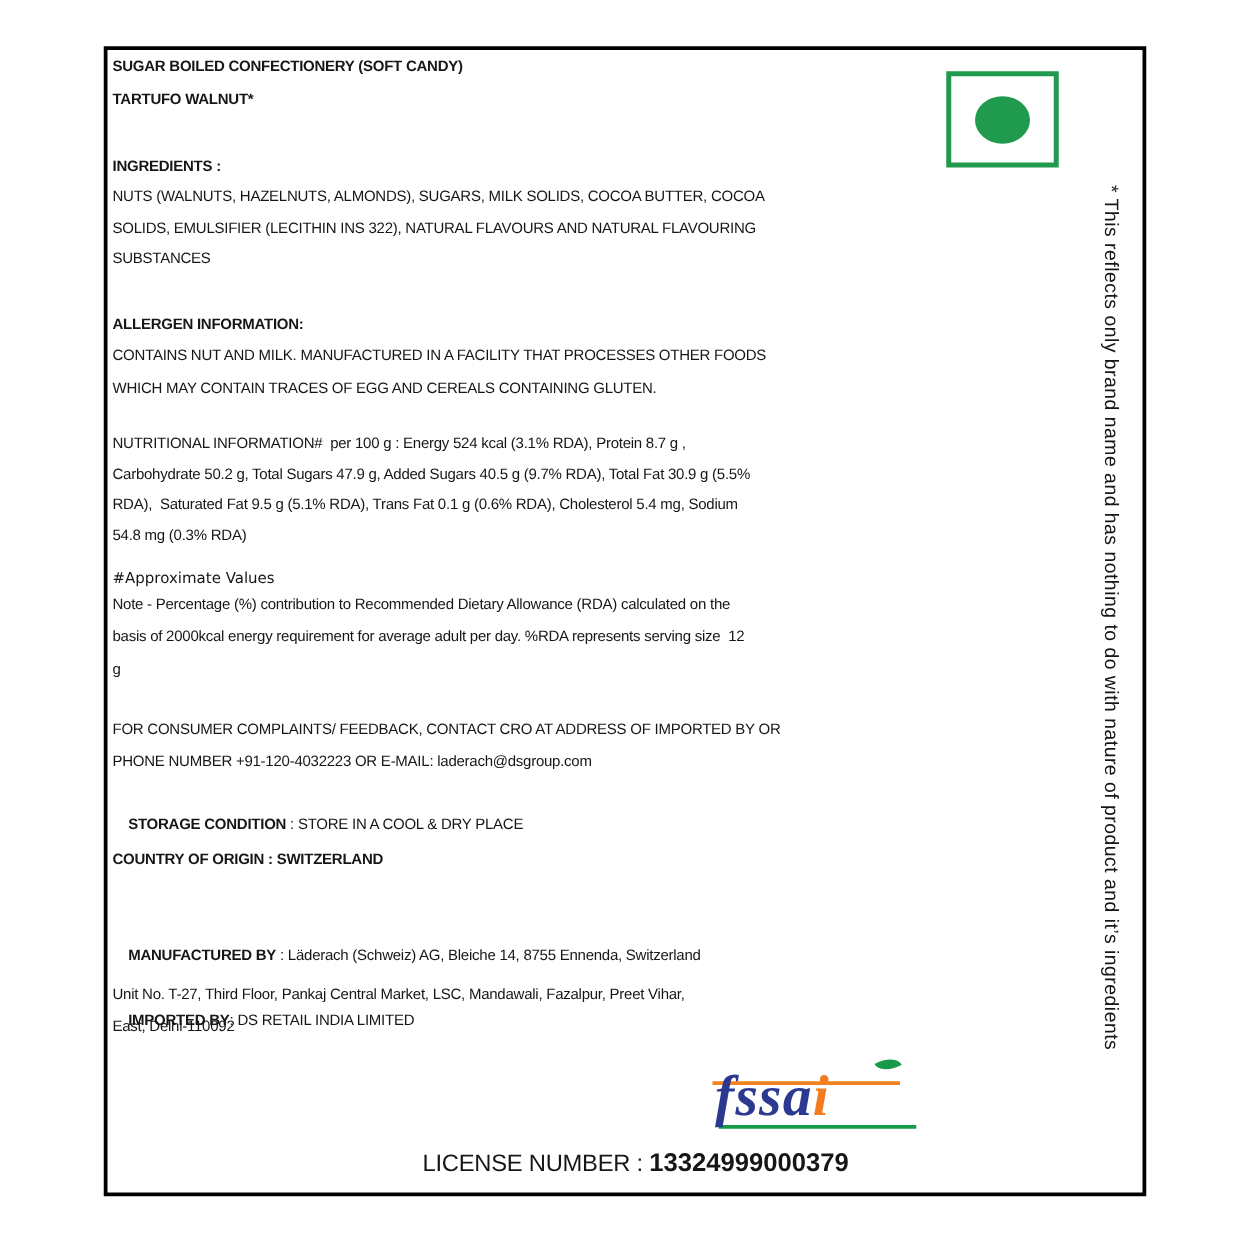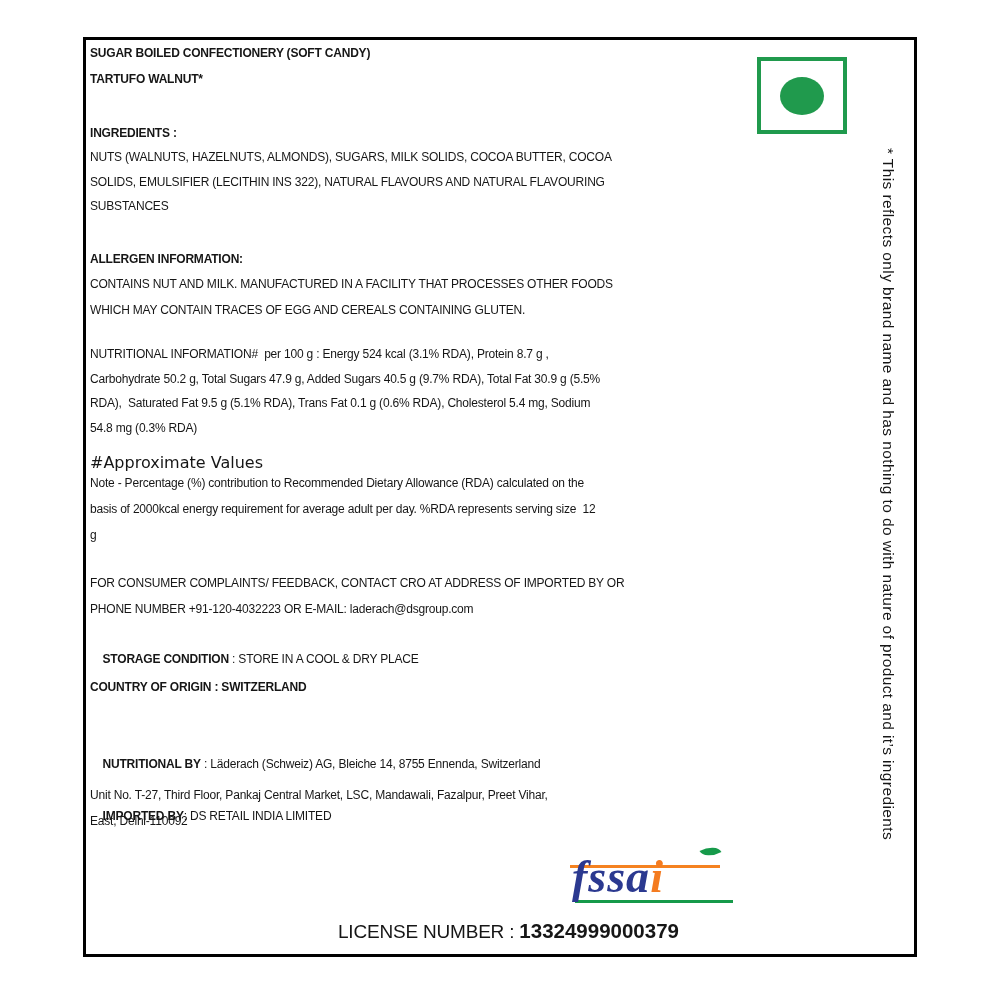--- a/index.html
+++ b/index.html
@@ -10,21 +10,21 @@
   .tb{position:absolute;left:90px;width:778px;font-size:12px;line-height:25px;
       letter-spacing:-0.2px;white-space:pre-wrap;}
   .b{font-weight:bold;}
   #title1{top:41px;font-weight:bold;}
   #title2{top:67px;font-weight:bold;}
   #ing-h{top:121px;font-weight:bold;}
   #ing-b{top:145px;line-height:24.5px;}
   #alg-h{top:247px;font-weight:bold;}
   #alg-b{top:271px;line-height:26px;}
   #nut{top:342px;line-height:24.5px;}
-  #approx{top:450px;font-family:"DejaVu Sans",sans-serif;font-size:16px;letter-spacing:0;}
+  #approx{top:450px;font-family:"DejaVu Sans",sans-serif;font-size:12px;letter-spacing:0;}
   #note{top:470px;line-height:26px;}
   #comp{top:571px;line-height:25.5px;}
   #storage{top:622px;}
   #origin{top:675px;font-weight:bold;}
   #manu{top:727px;}
   #imp{top:779px;}
   #addr{top:782px;line-height:26px;}
   
   .veg{position:absolute;left:757px;top:57px;width:90px;height:77px;
        border:4px solid #209a4d;box-sizing:border-box;background:#fff;}
@@ -82,21 +82,21 @@
   <div class="tb" id="comp">FOR CONSUMER COMPLAINTS/ FEEDBACK, CONTACT CRO AT ADDRESS OF IMPORTED BY OR
 PHONE NUMBER +91-120-4032223 OR E-MAIL: laderach@dsgroup.com</div>
 
   <div class="tb" id="storage">
     <span class="b">STORAGE CONDITION</span><span> : STORE IN A COOL &amp; DRY PLACE</span>
   </div>
 
   <div class="tb" id="origin">COUNTRY OF ORIGIN : SWITZERLAND</div>
 
   <div class="tb" id="manu">
-    <span class="b">NUTRITIONAL BY</span><span> : Läderach (Schweiz) AG, Bleiche 14, 8755 Ennenda, Switzerland</span>
+    <span class="b">MANUFACTURED BY</span><span> : Läderach (Schweiz) AG, Bleiche 14, 8755 Ennenda, Switzerland</span>
   </div>
 
   <div class="tb" id="imp">
     <span class="b">IMPORTED BY</span><span>: DS RETAIL INDIA LIMITED</span>
   </div>
   <div class="tb" id="addr">Unit No. T-27, Third Floor, Pankaj Central Market, LSC, Mandawali, Fazalpur, Preet Vihar,
 East, Delhi-110092</div>
 
   <div class="fssai">
     <div class="fssai-line-top"></div>

